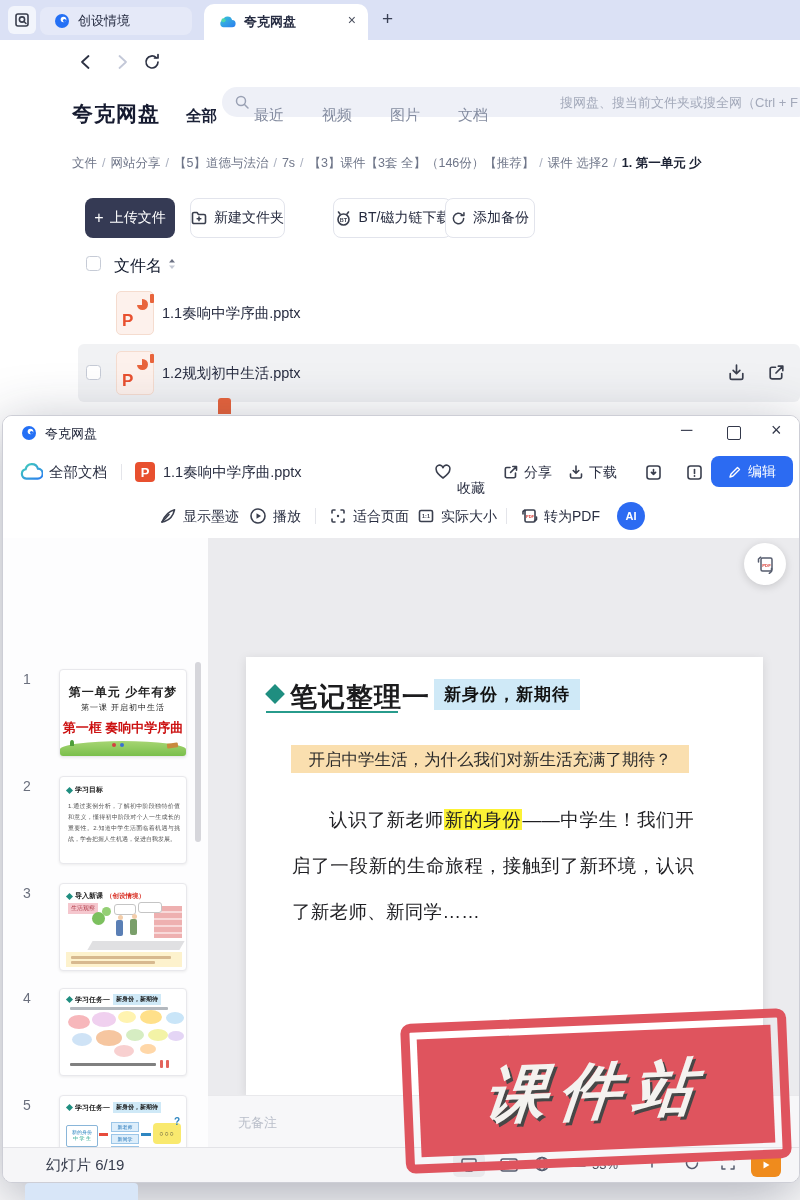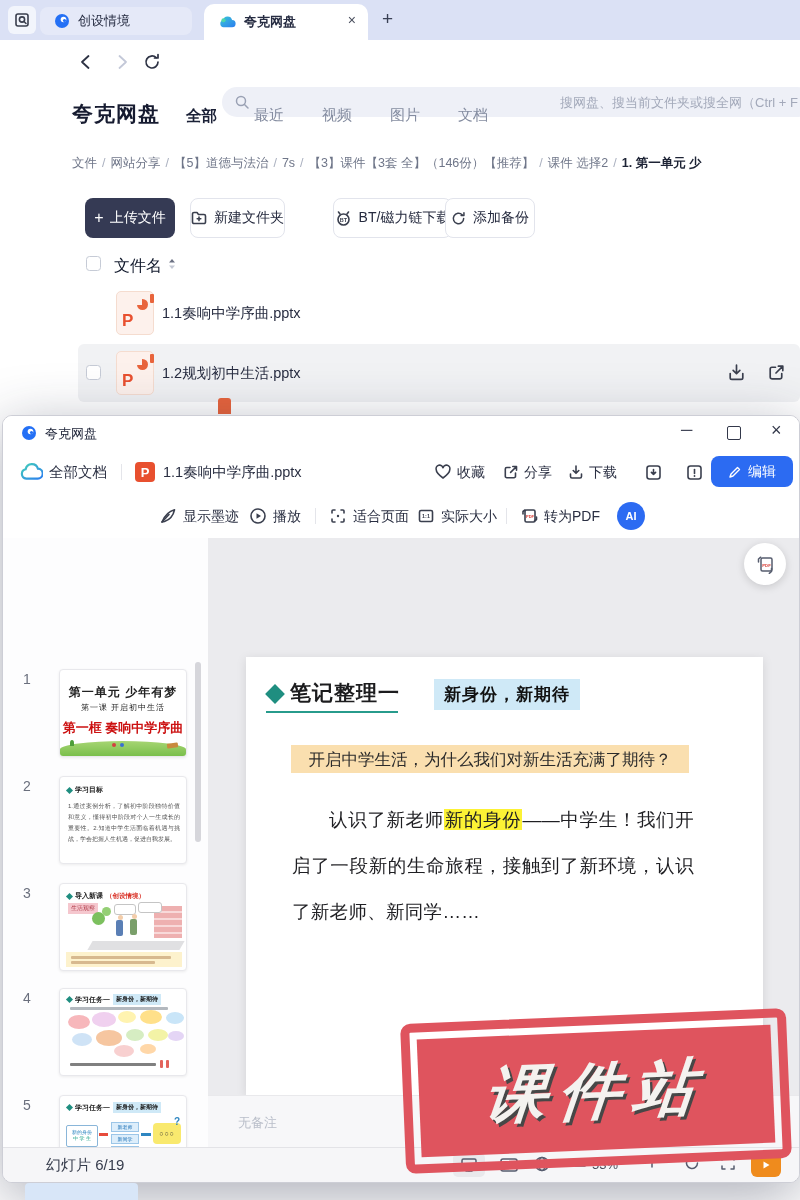--- a/index.html
+++ b/index.html
@@ -57,21 +57,21 @@
   .tdia{width:5px;height:5px;background:#1f8e80;transform:rotate(45deg);}
   .th-title{font-size:7px;font-weight:700;color:#222;}
   .th-badge{font-size:6px;font-weight:700;color:#1a1a1a;background:#cfe9f7;padding:1px 3px;}
   .scrollbar{left:192px;top:124px;width:6px;height:180px;background:#d6d6db;border-radius:3px;}
 
   
   #main-area{left:205px;top:122px;width:591px;height:610px;background:#ebebee;}
   .float-pdf{left:741px;top:127px;width:42px;height:42px;border-radius:50%;background:#fff;box-shadow:0 2px 8px rgba(0,0,0,.15);display:flex;align-items:center;justify-content:center;}
   #slide{left:243px;top:241px;width:517px;height:438px;background:#fff;box-shadow:0 2px 10px rgba(0,0,0,.10);}
   .s-dia{left:22px;top:30px;width:14px;height:14px;background:#1f8e80;transform:rotate(45deg);}
-  .s-title{left:44px;top:22px;font-size:21px;font-weight:700;color:#1c1c1e;letter-spacing:1px;}
+  .s-title{left:44px;top:22px;font-size:27px;font-weight:700;color:#1c1c1e;letter-spacing:1px;}
   .s-underline{left:20px;top:54px;width:132px;height:2px;background:#279b8c;}
   .s-badge{left:188px;top:22px;padding:4px 10px;background:#cfe9f7;font-size:17px;font-weight:700;color:#111;letter-spacing:1px;}
   .s-question{left:45px;top:88px;width:398px;height:28px;background:#fadfaf;font-size:16.5px;line-height:28px;text-align:center;color:#2b2b2b;}
   .s-body{left:46px;top:140px;width:402px;font-size:18.5px;line-height:46px;color:#1f1f23;text-indent:2em;text-align:justify;letter-spacing:.3px;}
   .mark-y{background:#fcf235;padding:0 1px;}
 
   
   #notes{left:205px;top:679px;width:591px;height:52px;background:#f7f7f9;border-top:1px solid #e9e9ec;box-sizing:border-box;}
   #statusbar{left:0;top:731px;width:796px;height:35px;background:#f6f6f8;border-top:1px solid #e3e3e7;box-sizing:border-box;}
   .st-ic{position:absolute;top:5px;}
@@ -243,21 +243,21 @@
         <path d="M6 14 a4 4 0 0 1-.5-7.9 A5.3 5.3 0 0 1 15.8 5.6 A3.7 3.7 0 0 1 15.5 14 z" fill="none" stroke="url(#cg2)" stroke-width="1.8"></path>
       </svg>
       <span class="abs tool-label" style="left:46px;top:13px;font-size:14.5px;">全部文档</span>
       <div class="abs vdiv" style="left:118px;top:14px;"></div>
       <div class="abs badgeP" style="left:132px;top:12px;">P</div>
       <span class="abs tool-label" style="left:160px;top:13px;font-size:14.5px;">1.1奏响中学序曲.pptx</span>
 
       <svg class="abs" style="left:431px;top:13px;" width="18" height="18" viewBox="0 0 18 18">
         <path d="M9 15 C4 11.5 2.2 9 2.2 6.6 A3.1 3.1 0 0 1 9 4.8 A3.1 3.1 0 0 1 15.8 6.6 C15.8 9 14 11.5 9 15z" class="ic"></path>
       </svg>
-      <span class="abs tool-label" style="left:454px;top:14px;">收藏</span>
+      <span class="abs tool-label" style="left:454px;top:30px;">收藏</span>
       <svg class="abs" style="left:499px;top:13px;" width="18" height="18" viewBox="0 0 18 18">
         <path d="M8 4.5 H4.8 A1.5 1.5 0 0 0 3.3 6 V13.2 A1.5 1.5 0 0 0 4.8 14.7 H12 A1.5 1.5 0 0 0 13.5 13.2 V10" class="ic"></path>
         <path d="M8.6 9.4 L14.5 3.5 M10.8 3.5 H14.5 V7.2" class="ic"></path>
       </svg>
       <span class="abs tool-label" style="left:521px;top:14px;">分享</span>
       <svg class="abs" style="left:564px;top:13px;" width="18" height="18" viewBox="0 0 18 18">
         <path d="M9 3 v7 M6.2 7.5 L9 10.3 L11.8 7.5" class="ic"></path>
           <path d="M3.5 11 v2.5 a1.5 1.5 0 0 0 1.5 1.5 h8 a1.5 1.5 0 0 0 1.5-1.5 V11" class="ic"></path>
       </svg>
       <span class="abs tool-label" style="left:586px;top:14px;">下载</span>

